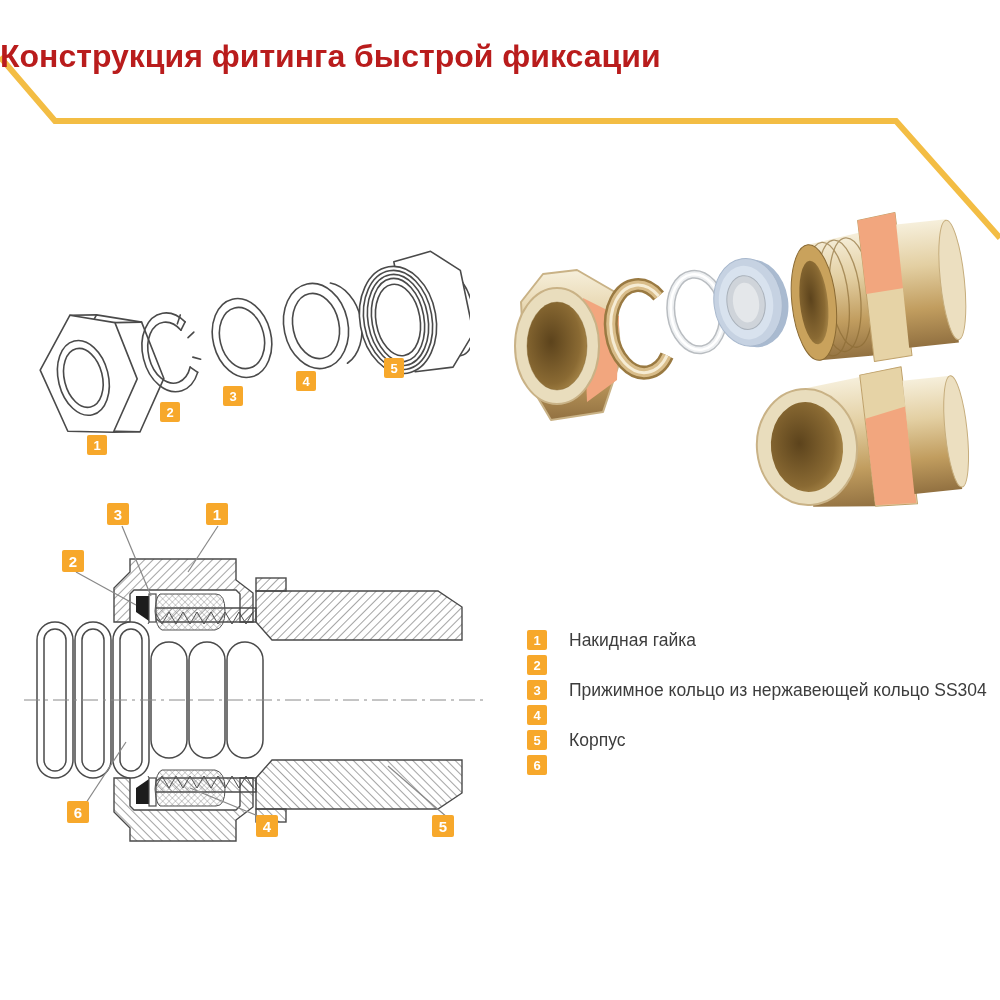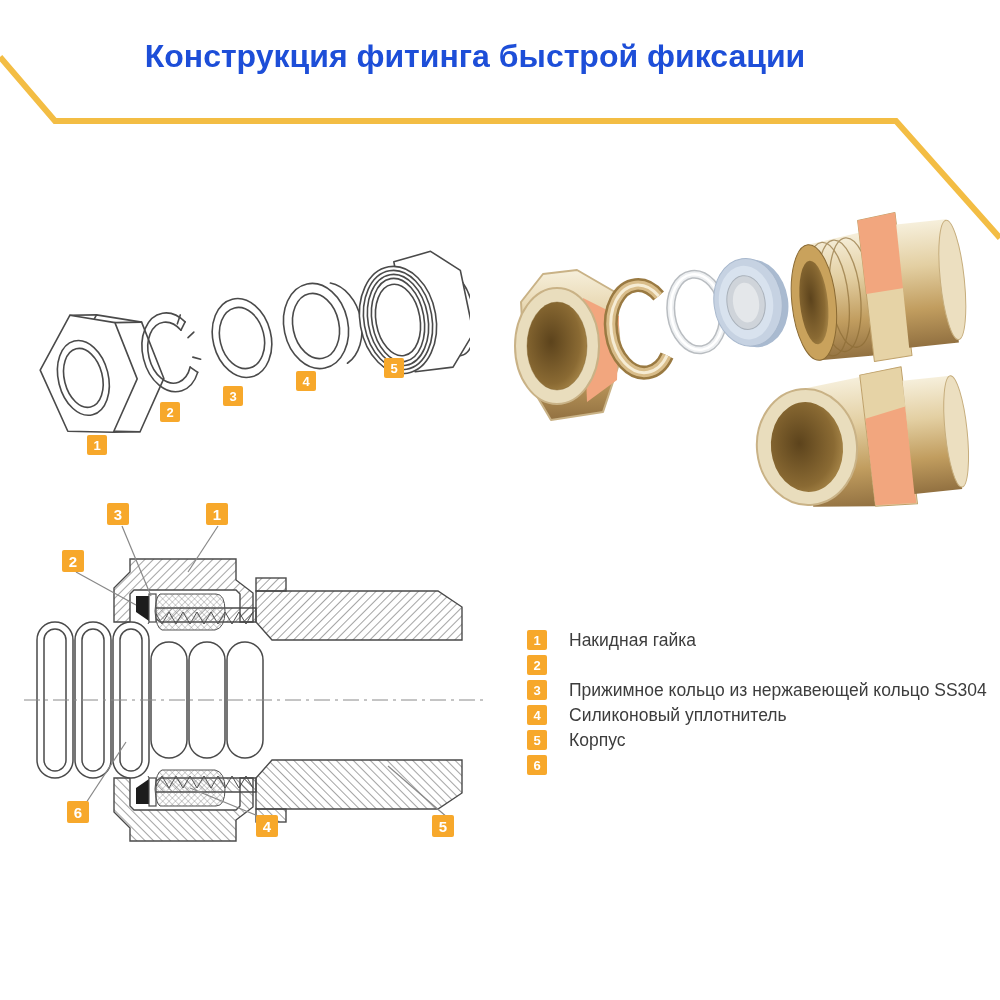--- a/index.html
+++ b/index.html
@@ -3,21 +3,21 @@
 <meta charset="utf-8">
 <style>
   html,body{margin:0;padding:0;background:#ffffff;}
   .canvas{
     position:relative;width:1000px;height:1000px;background:#ffffff;overflow:hidden;
     font-family:"Liberation Sans","DejaVu Sans",sans-serif;
   }
   .accent-line{position:absolute;left:0;top:0;width:1000px;height:1000px;pointer-events:none;}
   .title{
     position:absolute;left:0;top:38px;width:950px;margin:0;
-    text-align:center;font-size:32px;font-weight:bold;color:#1d4ed8;letter-spacing:0px;
+    font-size:32px;font-weight:bold;color:#b91c1c;letter-spacing:0px;
   }
   .drawing{position:absolute;}
   .marker{
     position:absolute;display:flex;align-items:center;justify-content:center;
     background:#F7A82B;color:#ffffff;font-weight:bold;border-radius:2px;
   }
   .m20{width:20px;height:20px;font-size:13px;}
   .m22{width:22px;height:22px;font-size:15px;}
   .legend{position:absolute;left:527px;top:630px;display:flex;flex-direction:column;gap:5px;}
   .legend-row{display:flex;align-items:center;height:20px;}
@@ -226,21 +226,20 @@
     </div>
     <div class="legend-row">
       <span class="legend-badge">2</span>
     </div>
     <div class="legend-row">
       <span class="legend-badge">3</span>
       <span class="legend-label">Прижимное кольцо из нержавеющей кольцо SS304</span>
     </div>
     <div class="legend-row">
       <span class="legend-badge">4</span>
-      <span class="legend-label">Силиконовый уплотнитель</span>
     </div>
     <div class="legend-row">
       <span class="legend-badge">5</span>
       <span class="legend-label">Корпус</span>
     </div>
     <div class="legend-row">
       <span class="legend-badge">6</span>
     </div>
   </div>
 

